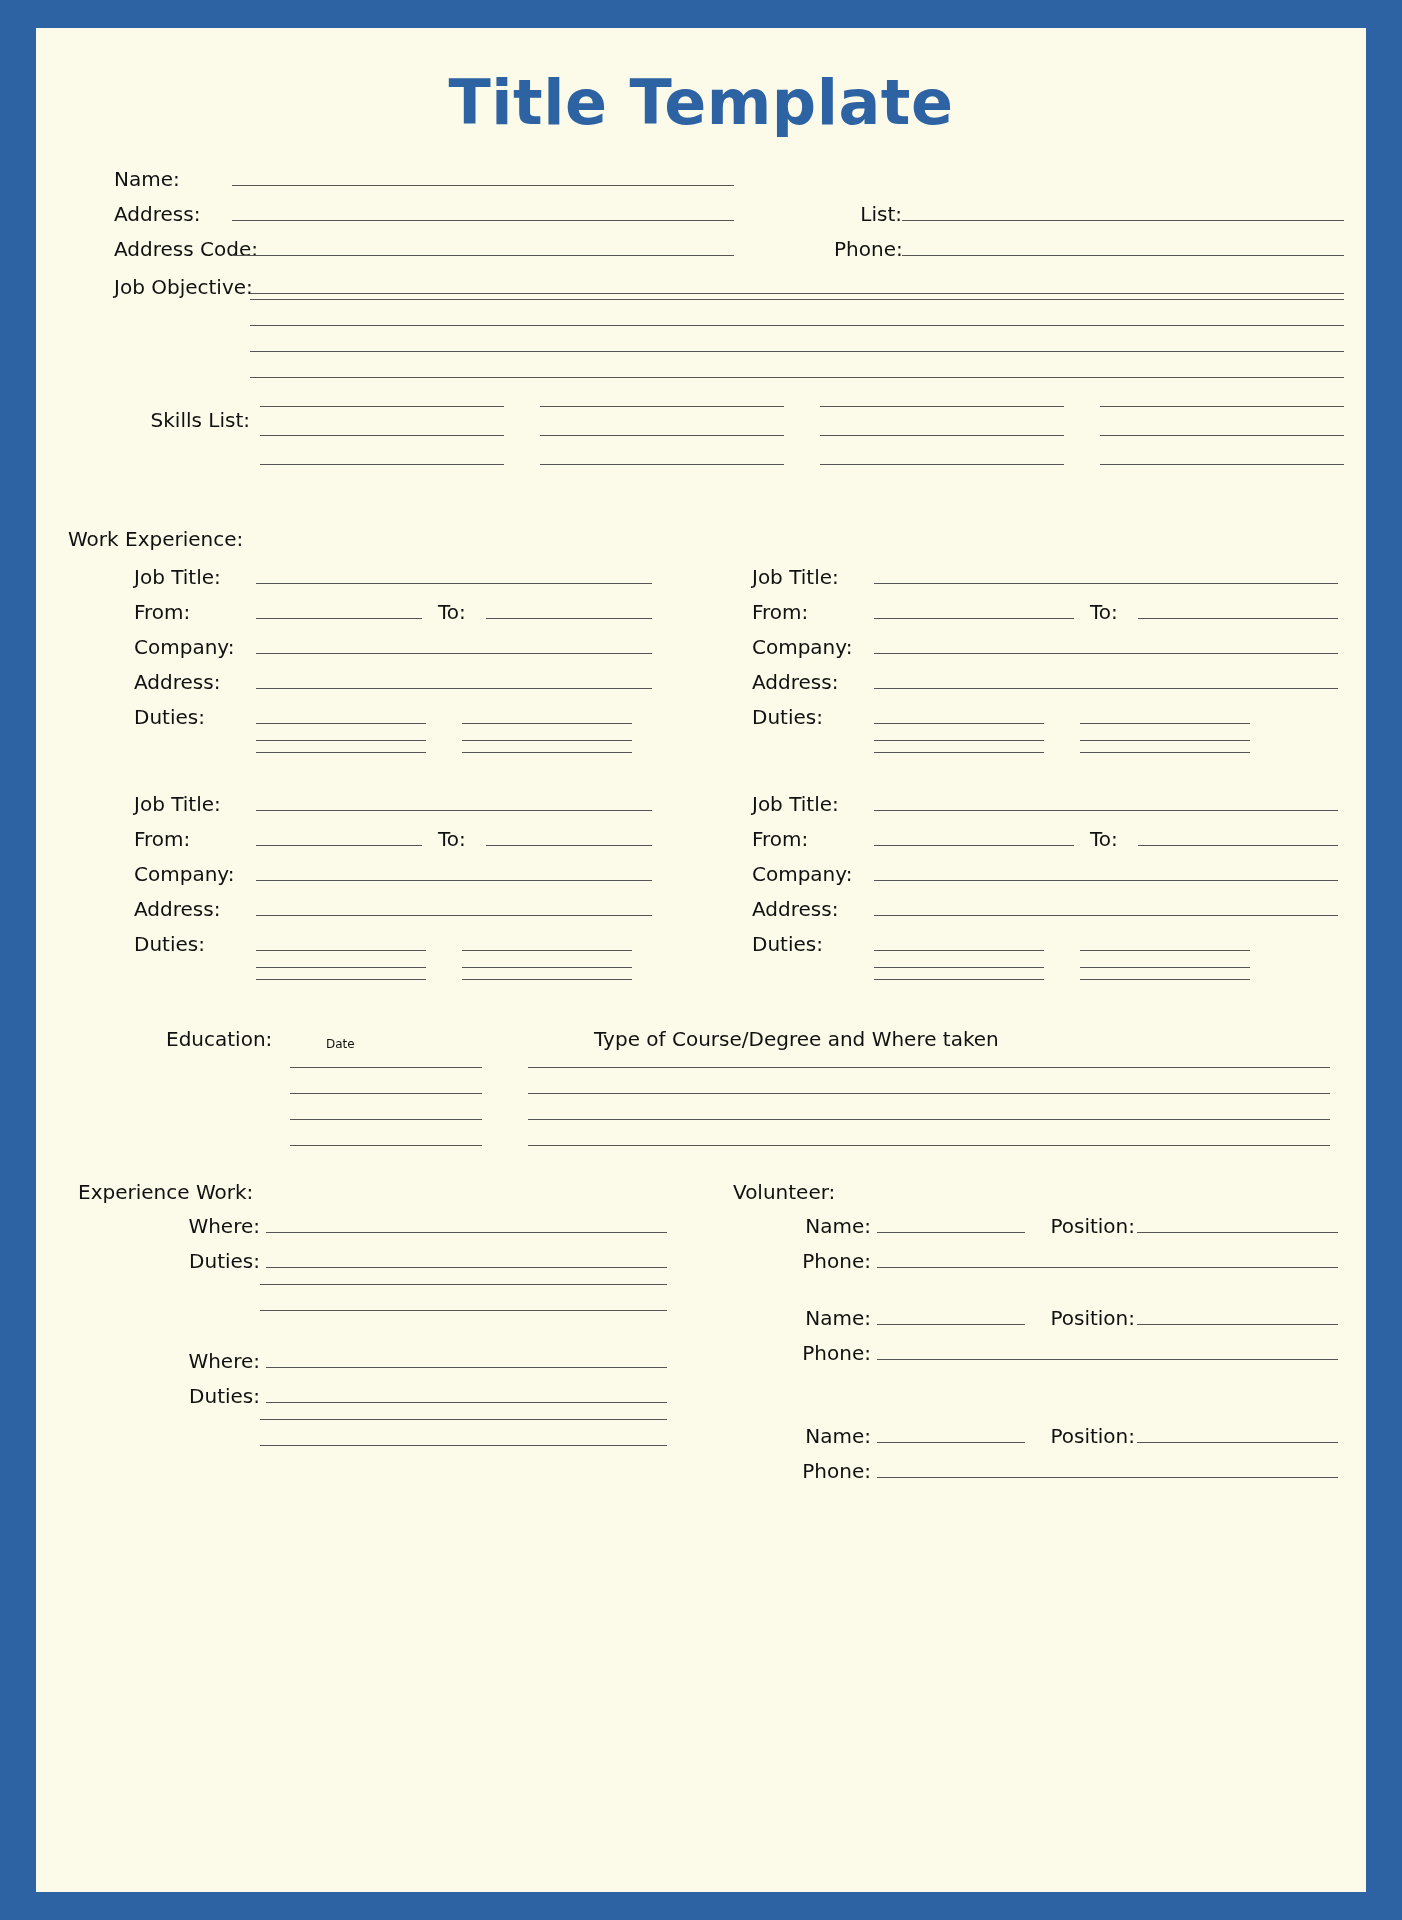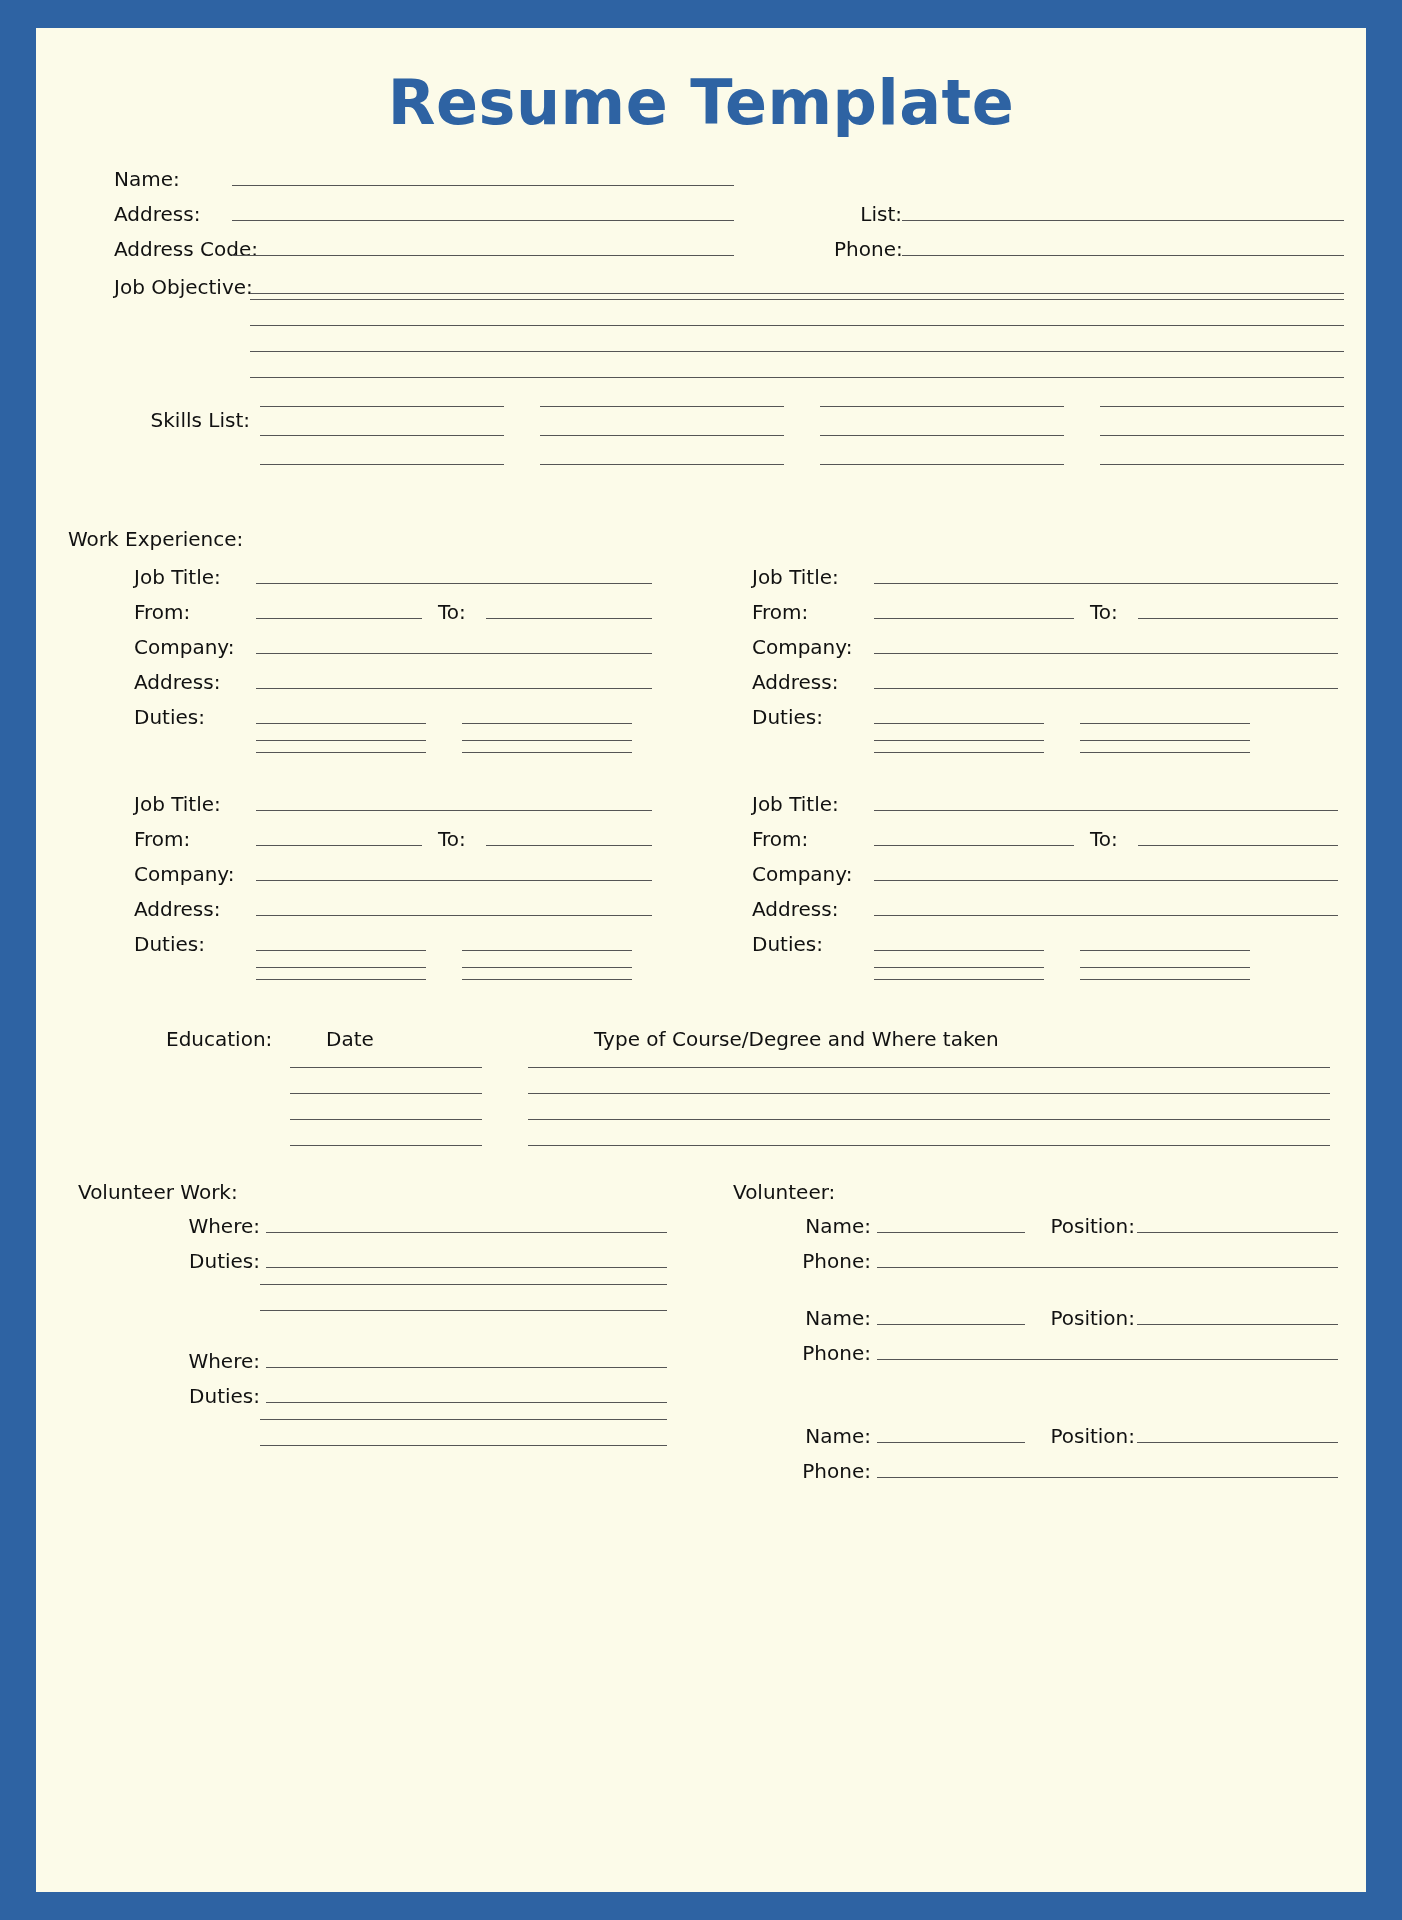--- a/index.html
+++ b/index.html
@@ -93,21 +93,21 @@
   .dutiesrow .line { flex: none; width: 170px; }
   .dutiesrow .line2 { flex: none; width: 170px; margin-left: 36px; border-bottom: 1px solid #555; height:0; margin-bottom:5px;}
   .dutiesblank { display: flex; margin-left: 122px; margin-bottom: 11px; }
   .dutiesblank .blankline { width: 170px; }
   .dutiesblank .gap { width: 36px; }
 
   
   .edu { margin-top: 36px; }
   .eduhead { display: flex; align-items: flex-end; }
   .eduhead .elbl { margin-left: 108px; width: 110px; font-size:20px; font-family:"DejaVu Sans", sans-serif;}
-  .eduhead .edate { margin-left: 50px; width: 190px; font-size:20px; font-family:"DejaVu Sans", sans-serif;}
+  .eduhead .edate { margin-left: 50px; width: 190px; font-size:12px; font-family:"DejaVu Sans", sans-serif;}
   .eduhead .etype { margin-left: 78px; font-size:20px; font-family:"DejaVu Sans", sans-serif;}
   .edurows { margin-top: 16px; }
   .edurow { display: flex; margin-bottom: 25px; margin-left: 232px; }
   .edurow .dateline { width: 192px; border-bottom: 1px solid #555; height: 0; }
   .edurow .typeline { flex: 1; margin-left: 46px; border-bottom: 1px solid #555; height: 0; margin-right: 14px;}
 
   
   .bottom { display: flex; margin-top: 34px; }
   .bleft { width: 50%; box-sizing: border-box; padding-left: 10px; padding-right: 34px;}
   .bright { width: 50%; box-sizing: border-box; padding-left: 32px; padding-right: 6px;}
@@ -123,21 +123,21 @@
   .refphone { display: flex; align-items: flex-end; margin-bottom: 11px; margin-left: 40px;}
   .refphone .lbl { width: 98px; text-align: right; padding-right: 6px;}
   .refphone .line { flex: 1; }
   .spacer20 { height: 22px; }
 </style>
 </head>
 <body>
 
 <div class="page">
 
-  <h1 class="title">Resume Template</h1>
+  <h1 class="title">Title Template</h1>
 
   <div class="doc">
 
     <div class="identity">
 
       <div class="idrow">
         <div class="idleft">
           <span class="lbl">Name:</span>
           <span class="line"></span>
         </div>
@@ -382,21 +382,21 @@
         <div class="edurow">
           <span class="dateline"></span>
           <span class="typeline"></span>
         </div>
       </div>
     </div>
 
     <div class="bottom">
 
       <div class="bleft">
-        <div class="lbl" style="margin-left:10px;">Volunteer Work:</div>
+        <div class="lbl" style="margin-left:10px;">Experience Work:</div>
         <div class="vrow" style="margin-top:10px;">
           <span class="lbl">Where:</span>
           <span class="line"></span>
         </div>
         <div class="vrow">
           <span class="lbl">Duties:</span>
           <span class="line"></span>
         </div>
         <div class="vblank"></div>
         <div class="vblank"></div>

